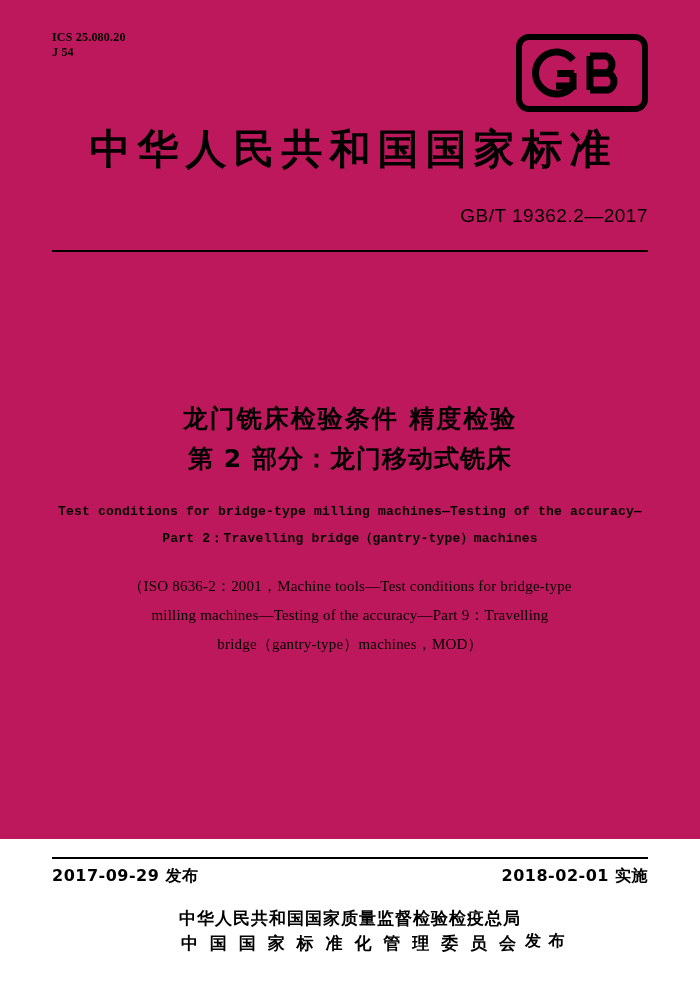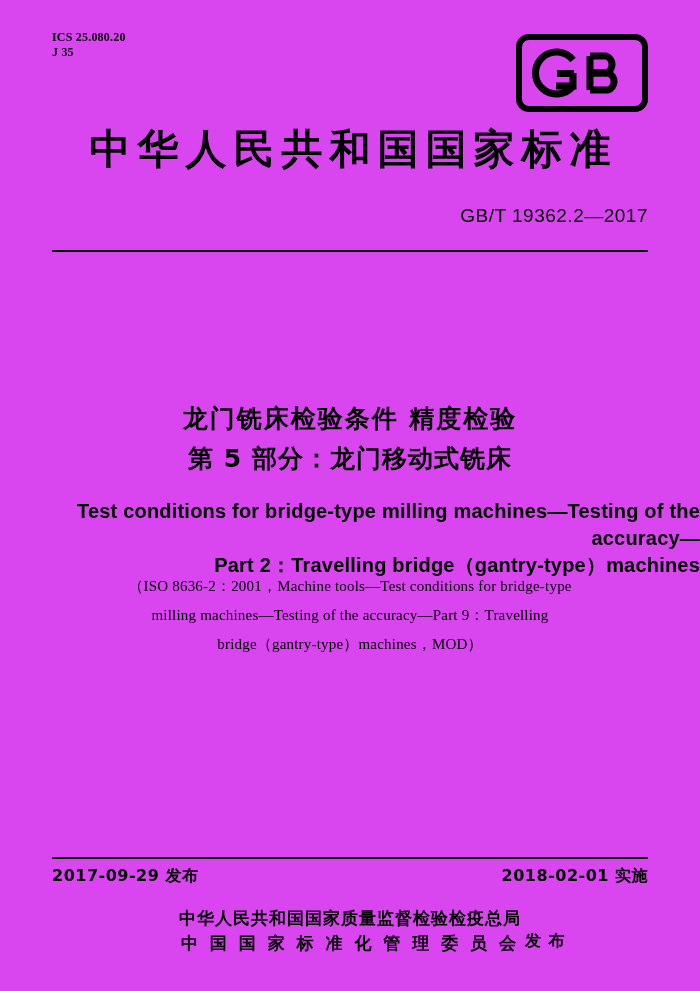--- a/index.html
+++ b/index.html
@@ -13,22 +13,22 @@
     position: relative;
     font-family: "Liberation Serif", serif;
     color: #000000;
     overflow: hidden;
   }
 
   .page {
     position: absolute;
     left: 0; top: 0;
     width: 700px;
-    height: 991px;
-    background: #d946ef;
+    height: 839px;
+    background: #be185d;
   }
 
   
   .ics-block {
     position: absolute;
     left: 52px;
     top: 30px;
     font-family: "Liberation Serif", serif;
     font-weight: bold;
     font-size: 12px;
@@ -96,24 +96,24 @@
     letter-spacing: 2px;
   }
   .cn-title .line2 { letter-spacing: 1px; }
 
   
   .en-title {
     position: absolute;
     left: 0;
     top: 498px;
     width: 700px;
-    text-align: right;
-    font-family: Liberation Sans, sans-serif;
-    font-weight: bold;
-    font-size: 20px;
+    text-align: center;
+    font-family: Liberation Mono, monospace;
+    font-weight: bold;
+    font-size: 13px;
     line-height: 27px;
     letter-spacing: 0.2px;
   }
 
   
   .iso-note {
     position: absolute;
     left: 0;
     top: 572px;
     width: 700px;
@@ -178,21 +178,21 @@
     letter-spacing: 1px;
   }
 </style>
 </head>
 <body>
 
 <div class="page">
 
   <div class="ics-block">
     <div>ICS 25.080.20</div>
-    <div>J 35</div>
+    <div>J 54</div>
   </div>
 
   <div class="gb-logo">
     <svg width="132" height="78" viewBox="0 0 132 78" xmlns="http://www.w3.org/2000/svg">
 
       <rect x="3" y="3" width="126" height="72" rx="10" ry="10" fill="none" stroke="#000" stroke-width="6"></rect>
 
       <g fill="none" stroke="#000" stroke-width="7">
         <path d="M57 26 A21 21 0 1 0 57 52"></path>
         <path d="M57 39 L57 52 L40 52"></path>
@@ -208,21 +208,21 @@
   </div>
 
   <div class="nat-title">中华人民共和国国家标准</div>
 
   <div class="std-no">GB/T 19362.2—2017</div>
 
   <div class="rule-top"></div>
 
   <div class="cn-title">
     <div class="line1">龙门铣床检验条件  精度检验</div>
-    <div class="line2">第 5 部分：龙门移动式铣床</div>
+    <div class="line2">第 2 部分：龙门移动式铣床</div>
   </div>
 
   <div class="en-title">
     <div>Test conditions for bridge-type milling machines—Testing of the accuracy—</div>
     <div>Part 2：Travelling bridge（gantry-type）machines</div>
   </div>
 
   <div class="iso-note">
     <div>（ISO 8636-2：2001，Machine tools—Test conditions for bridge-type</div>
     <div>milling machines—Testing of the accuracy—Part 9：Travelling</div>

